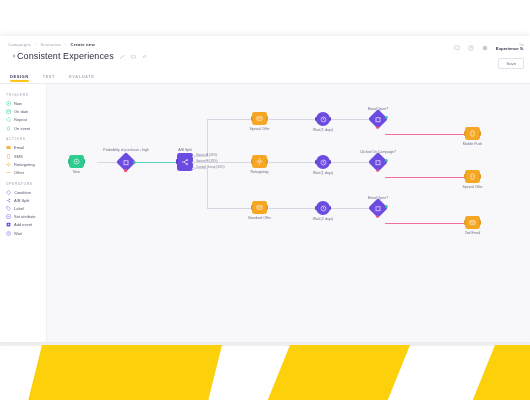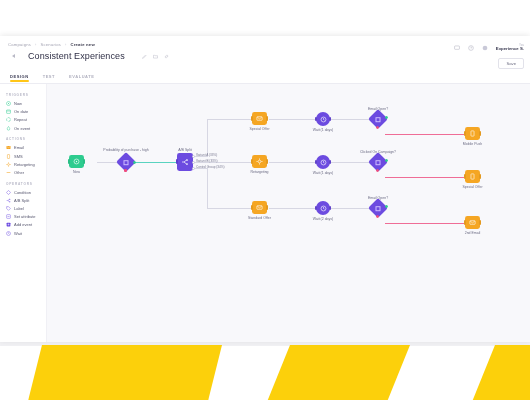--- a/index.html
+++ b/index.html
@@ -32,21 +32,21 @@
   }
 
   
   .header { position:relative; height:36px; background:#ffffff; padding:6px 8px 0 8px; }
   .breadcrumb { display:flex; align-items:center; gap:4px; font-size:4.2px;
                 color:#9b9bab; letter-spacing:.2px; }
   .crumb { color:#a3a3b2; }
   .crumb.active { color:#3a3a4d; font-weight:bold; }
   .crumb-sep { color:#c8c8d4; font-size:4px; }
 
-  .title-row { display:flex; align-items:center; gap:13px; margin-top:4px; padding-left:4px; }
+  .title-row { display:flex; align-items:center; gap:2px; margin-top:4px; padding-left:4px; }
   .chev-left { width:0;height:0;border-top:2.5px solid transparent;border-bottom:2.5px solid transparent;
                border-right:3px solid #b9b9c6; }
   .page-title { font-size:9px; color:#2f2f46; font-weight:normal; letter-spacing:.1px; }
   .title-icons { display:flex; align-items:center; gap:6px; margin-left:4px; }
   .ticon { color:#b0b0c0; display:inline-flex; }
 
   .hdr-right { position:absolute; right:6px; top:8px; display:flex; align-items:flex-start; gap:7px; }
   .hicon { width:7px;height:7px;color:#b5b5c4; display:inline-flex; align-items:center; justify-content:center; }
   .acct { text-align:right; line-height:1.15; }
   .acct-top { font-size:2.9px; color:#b6b6c4; }

